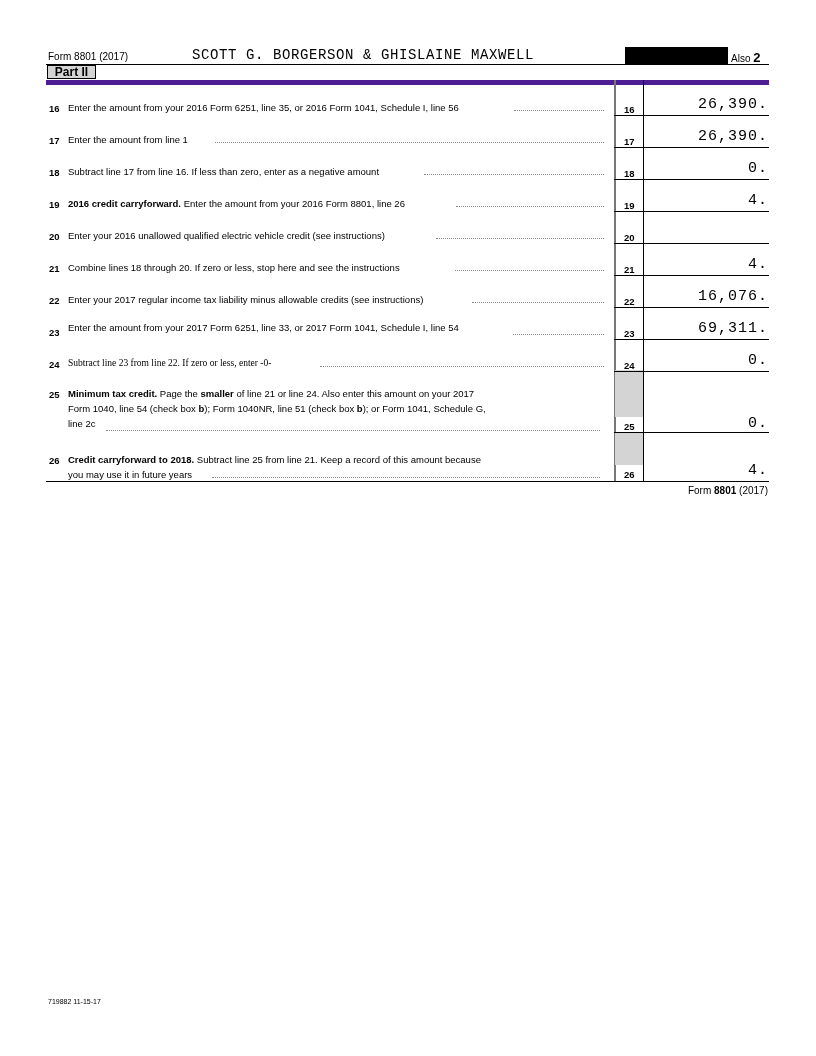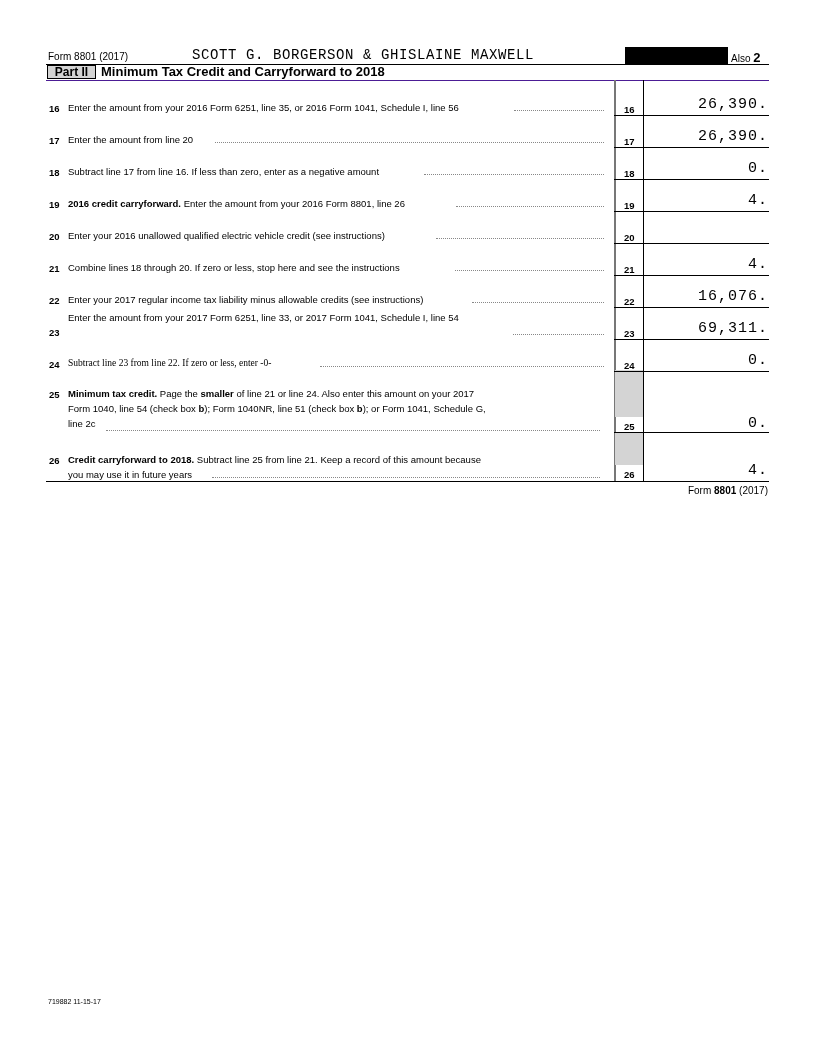--- a/index.html
+++ b/index.html
@@ -8,21 +8,21 @@
 
     
     #form-id { left: 48px; top: 51px; font-size: 10px; }
     #taxpayer-name { left: 192px; top: 47px; font-size: 14px; letter-spacing: 0.6px; font-family: "Liberation Mono", "DejaVu Sans Mono", monospace; }
     #ssn-redacted { left: 625px; top: 47px; width: 103px; height: 17px; background: #000; }
     #page-label { left: 731px; top: 50px; font-size: 10px; }
     #page-num { font-weight: bold; font-size: 13px; }
     #header-rule { left: 46px; top: 64px; width: 723px; height: 1px; background: #000; }
 
     
-    #part-bar { left: 46px; top: 64px; width: 723px; height: 16px; border-bottom: 1px solid #4c1d95; }
+    #part-bar { left: 46px; top: 64px; width: 723px; height: 16px; border-bottom: 5px solid #4c1d95; }
     #part-label { position: absolute; left: 1px; top: 1px; height: 14px; width: 49px; background: #d4d4d4; border: 1px solid #000; box-sizing: border-box; font-weight: bold; font-size: 12px; line-height: 12px; text-align: center; }
     #part-title { position: absolute; left: 55px; top: 0px; font-weight: bold; font-size: 13px; line-height: 15px; }
 
     
     #col-left-rule { left: 614px; top: 80px; width: 1.5px; height: 402px; background: #777; }
     #col-right-rule { left: 643px; top: 80px; width: 1px; height: 402px; background: #000; }
     .shade { position: absolute; left: 615px; width: 28px; background: #d4d4d4; }
 
     
     .row-num { position: absolute; left: 49px; font-size: 9.5px; font-weight: bold; }
@@ -45,40 +45,39 @@
 <div id="taxpayer-name" class="abs">SCOTT G. BORGERSON &amp; GHISLAINE MAXWELL</div>
 <div id="ssn-redacted" class="abs"></div>
 <div id="page-label" class="abs">
   <span>Also</span>
   <span id="page-num">2</span>
 </div>
 <div id="header-rule" class="abs"></div>
 
 <div id="part-bar" class="abs">
   <div id="part-label">Part II</div>
-  <div id="part-title">Minimum Tax Credit and Carryforward to 2018</div>
 </div>
 
 <div id="col-left-rule" class="abs"></div>
 <div id="col-right-rule" class="abs"></div>
 <div class="shade" style="top:370px;height:47px;"></div>
 <div class="shade" style="top:433px;height:32px;"></div>
 
 <div id="lines-container">
     <div>
       <div class="row-num" style="top: 103px;">16</div>
       <div class="row-text" style="top: 100px;"><span>Enter the amount from your 2016 Form 6251, line 35, or 2016 Form 1041, Schedule I, line 56</span></div>
       <div class="dots" style="left: 514px; width: 90px; top: 109px;"></div>
       <div class="box-num" style="top: 104px;">16</div>
       <div class="amount" style="top: 96px;">26,390.</div>
       <div class="box-rule" style="top: 115px;"></div>
     </div>
     <div>
       <div class="row-num" style="top: 135px;">17</div>
-      <div class="row-text" style="top: 132px;"><span>Enter the amount from line 20</span></div>
+      <div class="row-text" style="top: 132px;"><span>Enter the amount from line 1</span></div>
       <div class="dots" style="left: 215px; width: 389px; top: 141px;"></div>
       <div class="box-num" style="top: 136px;">17</div>
       <div class="amount" style="top: 128px;">26,390.</div>
       <div class="box-rule" style="top: 147px;"></div>
     </div>
     <div>
       <div class="row-num" style="top: 167px;">18</div>
       <div class="row-text" style="top: 164px;"><span>Subtract line 17 from line 16. If less than zero, enter as a negative amount</span></div>
       <div class="dots" style="left: 424px; width: 180px; top: 173px;"></div>
       <div class="box-num" style="top: 168px;">18</div>
@@ -112,21 +111,21 @@
     <div>
       <div class="row-num" style="top: 295px;">22</div>
       <div class="row-text" style="top: 292px;"><span>Enter your 2017 regular income tax liability minus allowable credits (see instructions)</span></div>
       <div class="dots" style="left: 472px; width: 132px; top: 301px;"></div>
       <div class="box-num" style="top: 296px;">22</div>
       <div class="amount" style="top: 288px;">16,076.</div>
       <div class="box-rule" style="top: 307px;"></div>
     </div>
     <div>
       <div class="row-num" style="top: 327px;">23</div>
-      <div class="row-text" style="top: 310px;"><span>Enter the amount from your 2017 Form 6251, line 33, or 2017 Form 1041, Schedule I, line 54</span></div>
+      <div class="row-text" style="top: 320px;"><span>Enter the amount from your 2017 Form 6251, line 33, or 2017 Form 1041, Schedule I, line 54</span></div>
       <div class="dots" style="left: 513px; width: 91px; top: 333px;"></div>
       <div class="box-num" style="top: 328px;">23</div>
       <div class="amount" style="top: 320px;">69,311.</div>
       <div class="box-rule" style="top: 339px;"></div>
     </div>
     <div>
       <div class="row-num" style="top: 359px;">24</div>
       <div class="row-text" style="top: 356px; font-family: Liberation Serif, serif;"><span>Subtract line 23 from line 22. If zero or less, enter -0-</span></div>
       <div class="dots" style="left: 320px; width: 284px; top: 365px;"></div>
       <div class="box-num" style="top: 360px;">24</div>

